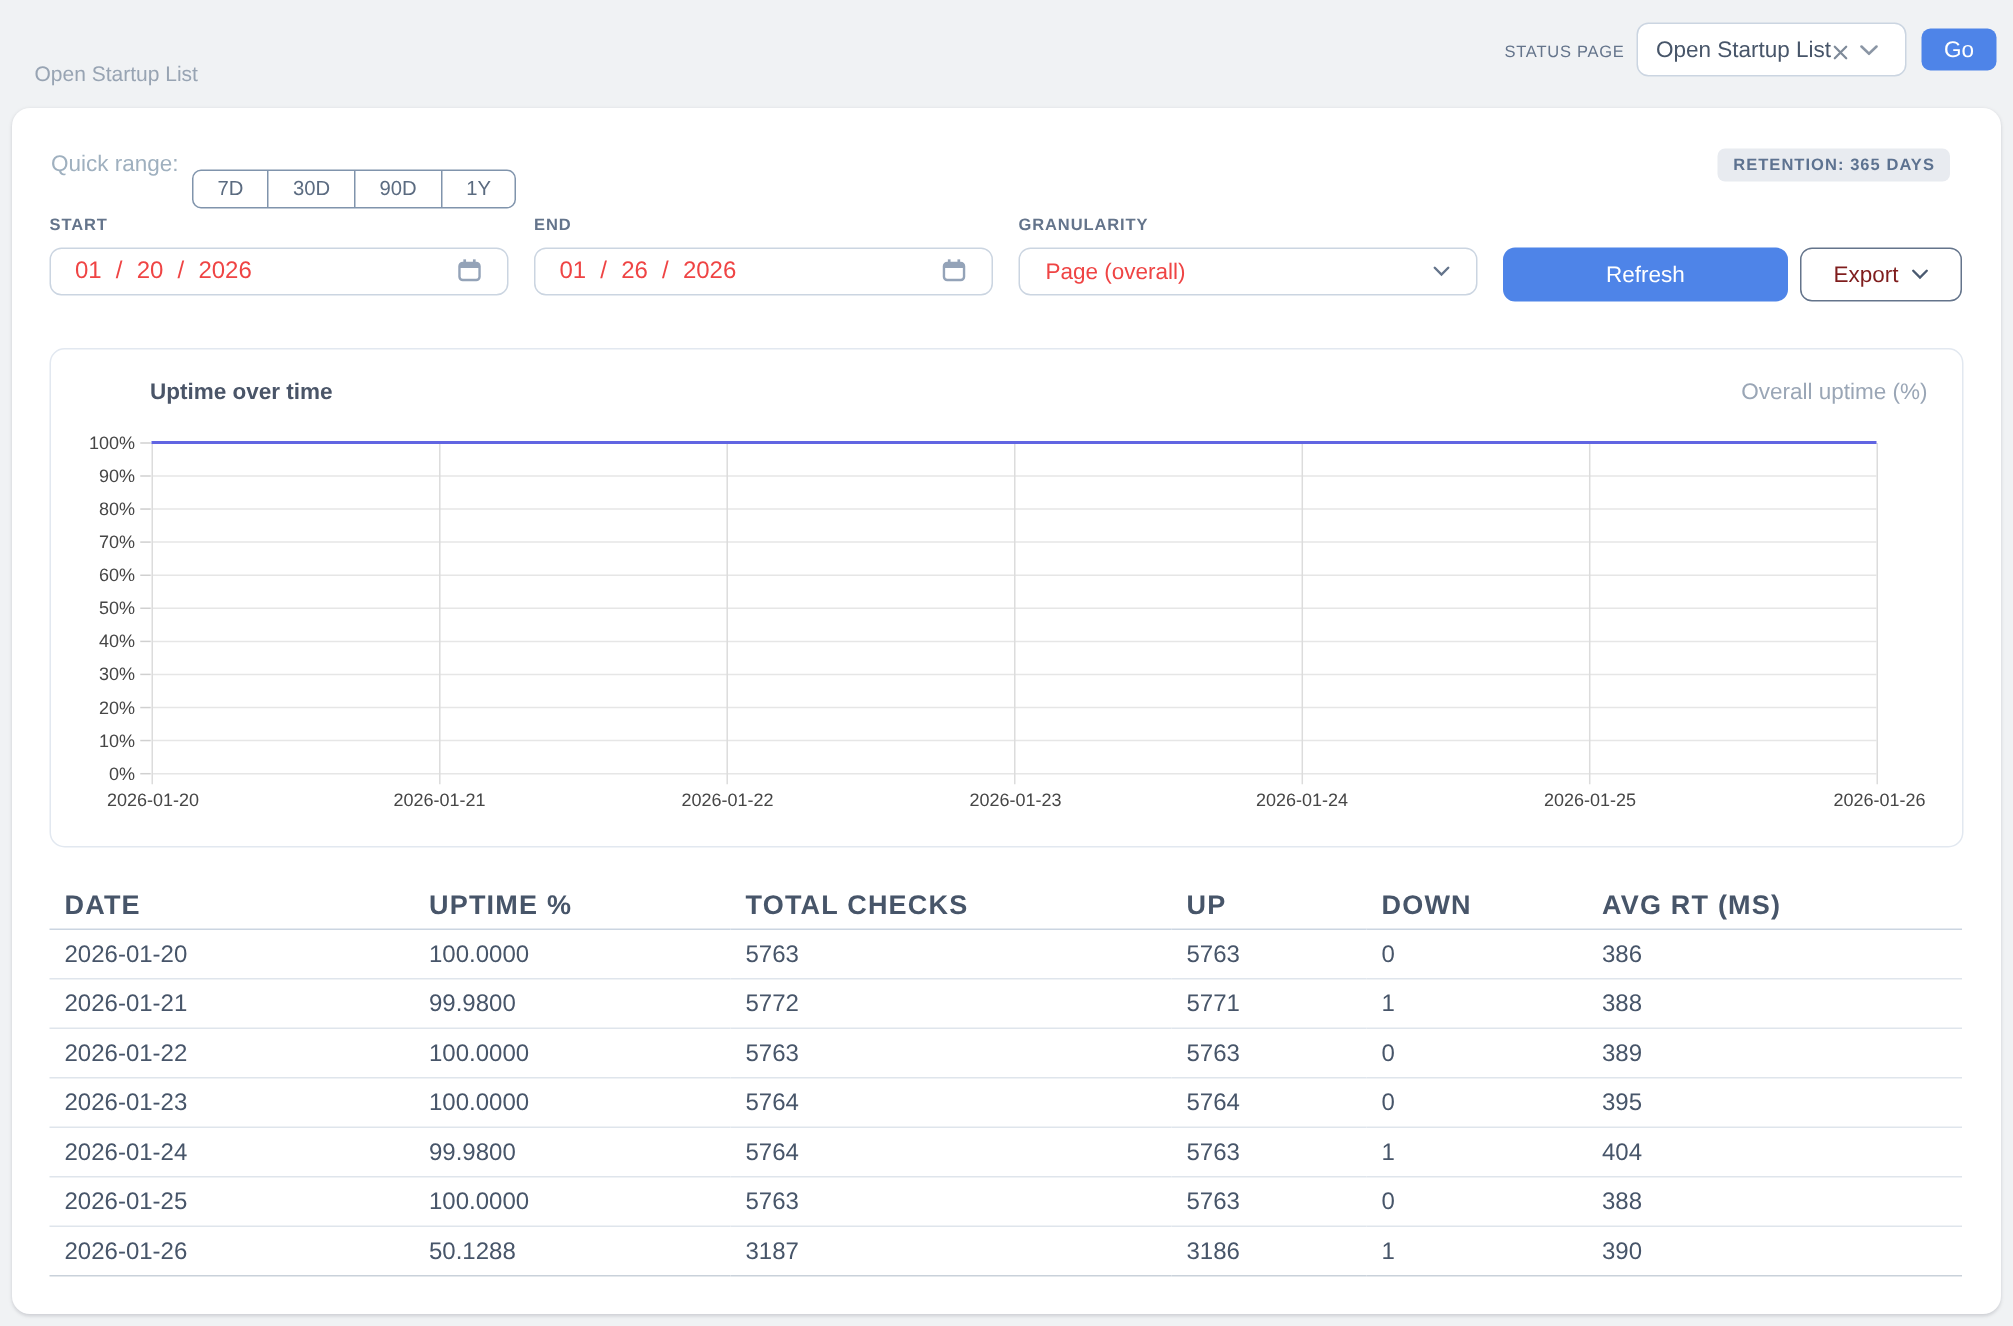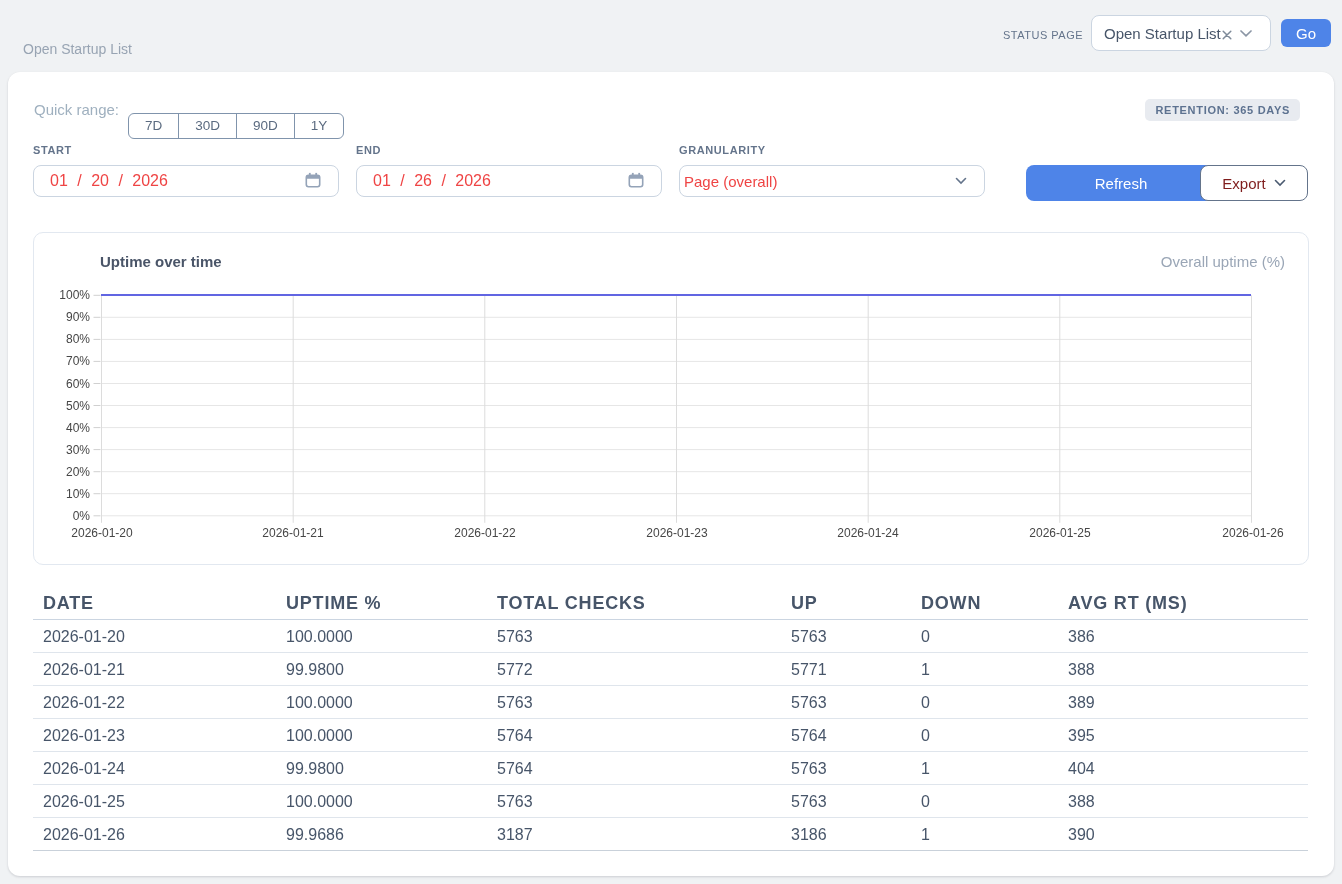--- a/index.html
+++ b/index.html
@@ -32,21 +32,21 @@
   font-size:11px; font-weight:700; color:#5d7290; letter-spacing:0.7px; line-height:22px; padding:0 10px; }
 .form { position:absolute; left:25px; top:69px; width:1276px; }
 .flabel { position:absolute; top:3px; font-size:11px; font-weight:700; color:#64748b; letter-spacing:0.6px; }
 .ctrl { position:absolute; top:24px; height:32px; background:#fff; border:1px solid #cbd5e1; border-radius:8px;
   display:flex; align-items:center; font-size:16px; color:#ef4444; padding:0 17px 0 16px; }
 .c1 { left:0; width:306px; }
 .c2 { left:323px; width:306px; }
 .c3 { left:646px; width:306px; }
 .calicon { margin-left:auto; }
 .refresh { position:absolute; left:969px; top:24px; width:190px; height:36px; background:#4e84e8; border-radius:8px;
-  color:#fff; font-size:15px; display:flex; align-items:center; justify-content:center;margin-left:24px; }
+  color:#fff; font-size:15px; display:flex; align-items:center; justify-content:center; }
 .export { position:absolute; left:1167px; top:24px; width:108px; height:36px; background:#fff;
   border:1px solid #64748b; border-radius:8px; color:#7f1d1d; font-size:15px;
   display:flex; align-items:center; justify-content:center; gap:8px; }
 .chartcard { position:absolute; left:25px; top:160px; width:1276px; height:333px; border:1px solid #e2e8f0; border-radius:10px; background:#fff; }
 .ct { position:absolute; left:23px; top:20px; font-size:15px; font-weight:700; color:#4a5568;margin-left:43px; }
 .cr { position:absolute; right:23px; top:20px; font-size:15px; color:#9aa6b6;margin-left:30px; }
 .tablewrap { position:absolute; left:25px; top:517px; width:1275px; }
 table { border-collapse:collapse; width:1275px; table-layout:fixed; }
 th { font-size:18px; font-weight:700; color:#475569; letter-spacing:0.8px; text-align:left;
   padding:0 0 0 10px; height:30px; border-bottom:1px solid #cbd5e1; }
@@ -95,21 +95,21 @@
     </div>
     <div class="ctrl c2">
         <span style="word-spacing:5px">01 / 26 / 2026</span>
       <svg class="calicon" style="margin-top:-2px" width="16" height="16" viewBox="0 0 16 16">
           <rect x="1.3" y="3.3" width="13.4" height="11.4" rx="2.2" fill="none" stroke="#94a3b8" stroke-width="1.6"></rect>
           <path d="M1.3 4.5 q0-1.2 1.2-1.2 h11 q1.2 0 1.2 1.2 v2.2 h-13.4 z" fill="#94a3b8"></path>
           <rect x="3.9" y="0.9" width="1.8" height="3" fill="#94a3b8"></rect>
           <rect x="10.3" y="0.9" width="1.8" height="3" fill="#94a3b8"></rect>
         </svg>
     </div>
-    <div class="ctrl c3" style="padding-left:4px;font-size:15px">
+    <div class="ctrl c3" style="padding-left:17px;font-size:15px">
         <span>Page (overall)</span>
       <svg class="calicon" width="12" height="8" viewBox="0 0 12 8">
           <path d="M1.5 1.5 L6 6 L10.5 1.5" fill="none" stroke="#64748b" stroke-width="1.6" stroke-linecap="round"></path>
         </svg>
     </div>
     <div class="refresh">Refresh</div>
     <div class="export">Export
       <svg width="12" height="8" viewBox="0 0 12 8">
           <path d="M1.5 1.5 L6 6 L10.5 1.5" fill="none" stroke="#4a5a70" stroke-width="1.6" stroke-linecap="round"></path>
         </svg>
@@ -248,21 +248,21 @@
         <tr>
             <td>2026-01-25</td>
             <td>100.0000</td>
             <td>5763</td>
             <td>5763</td>
             <td>0</td>
             <td>388</td>
           </tr>
         <tr>
             <td>2026-01-26</td>
-            <td>99.9686</td>
+            <td>50.1288</td>
             <td>3187</td>
             <td>3186</td>
             <td>1</td>
             <td>390</td>
           </tr>
       </tbody>
     </table>
   </div>
 </div>
 

